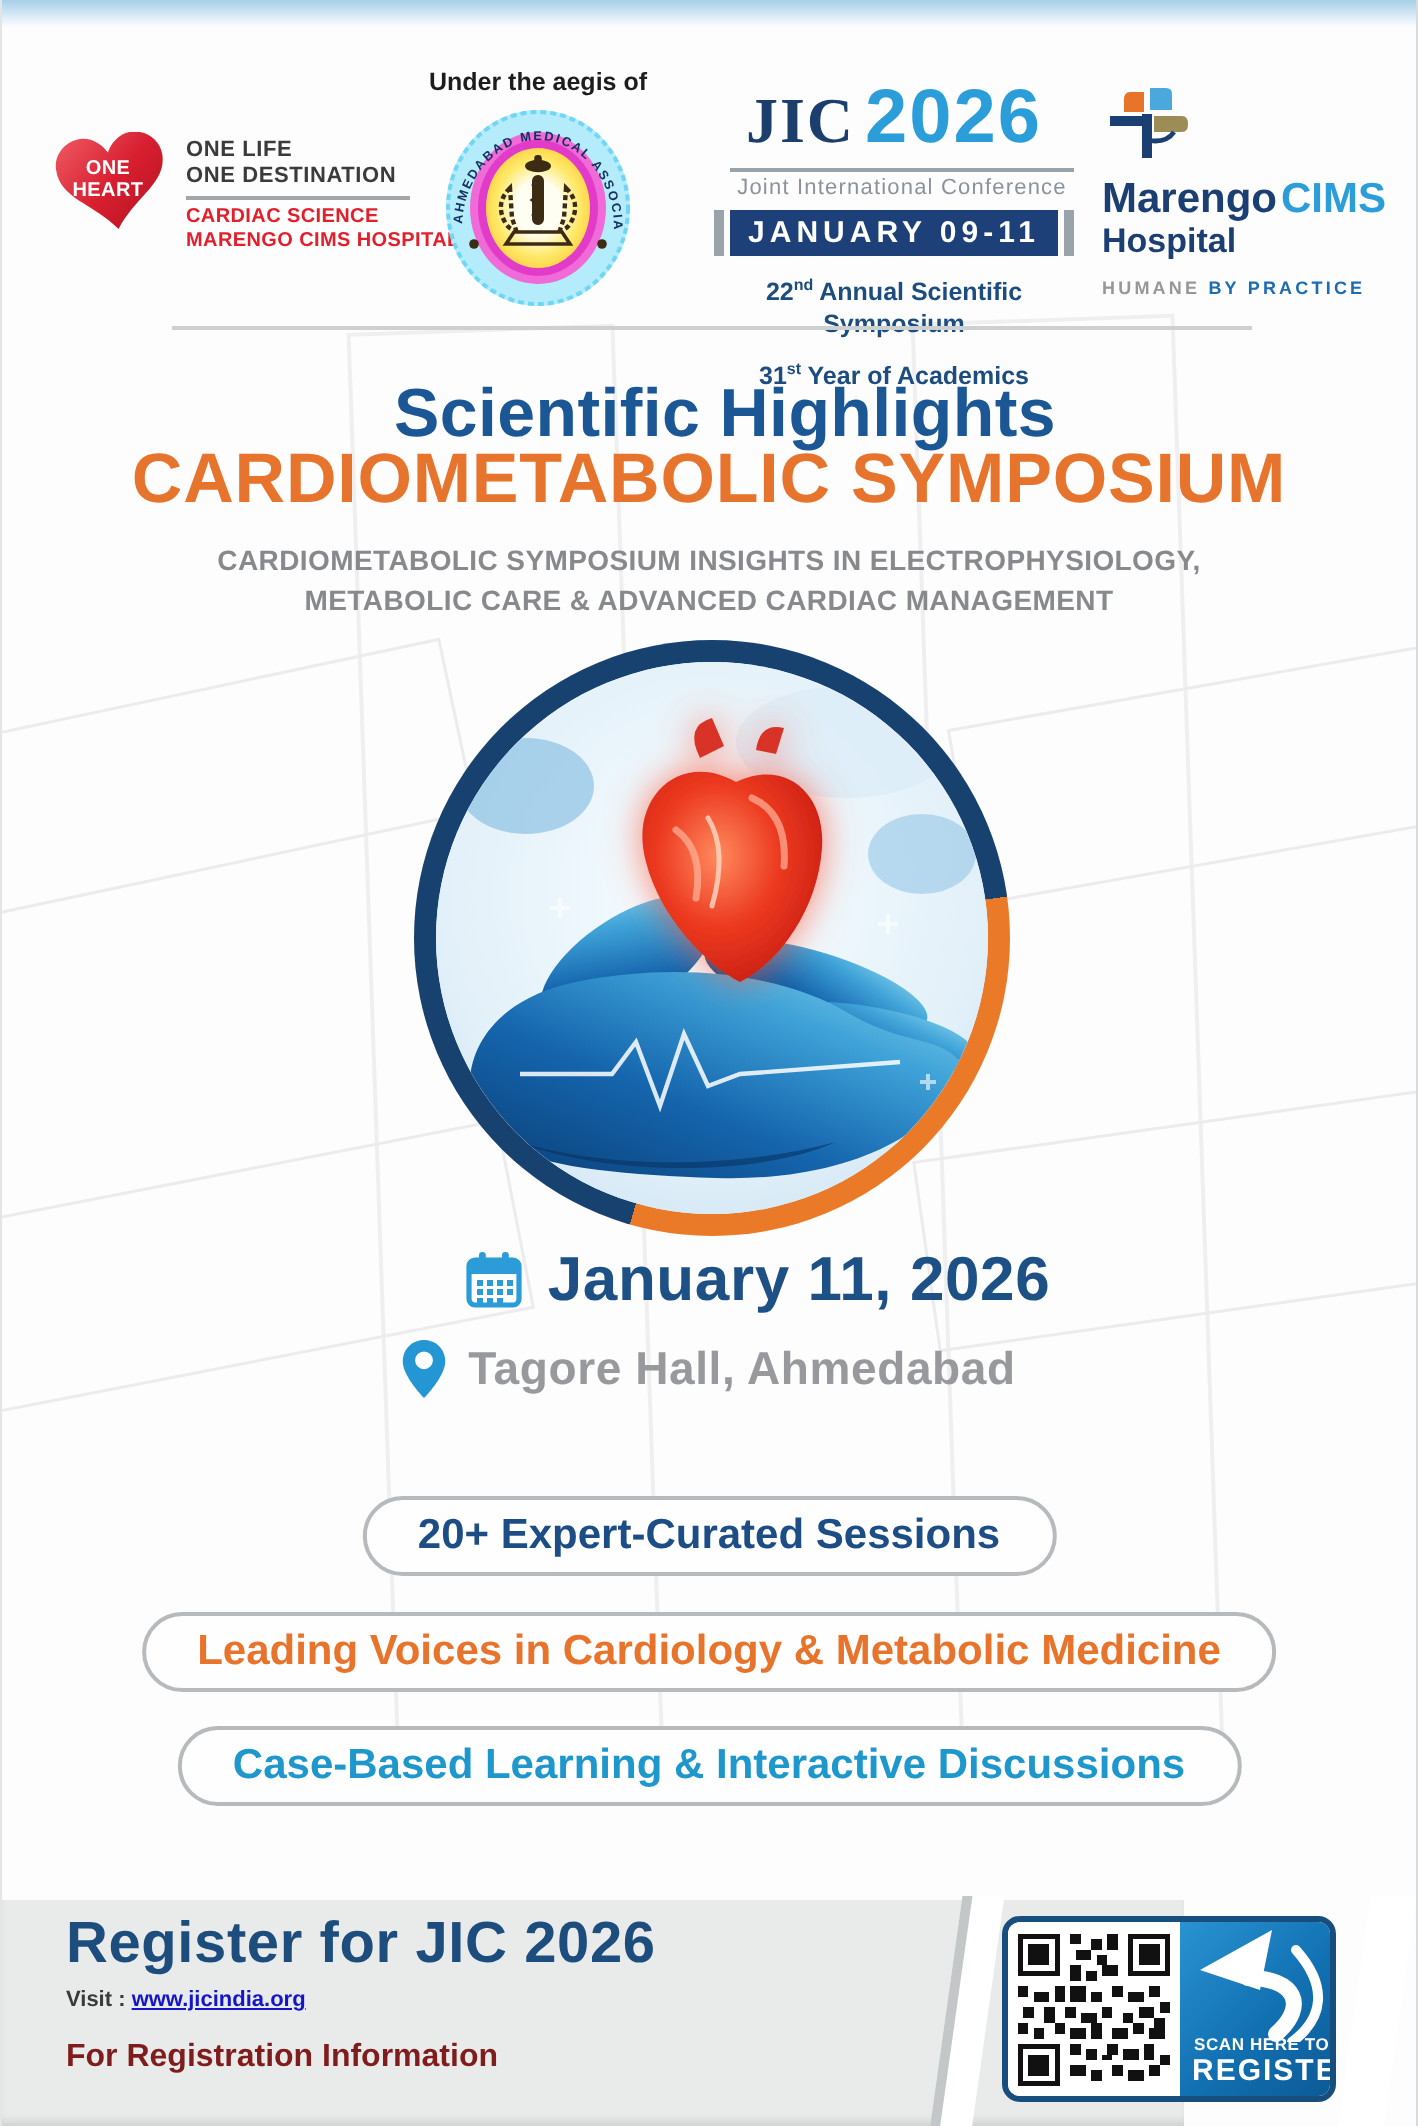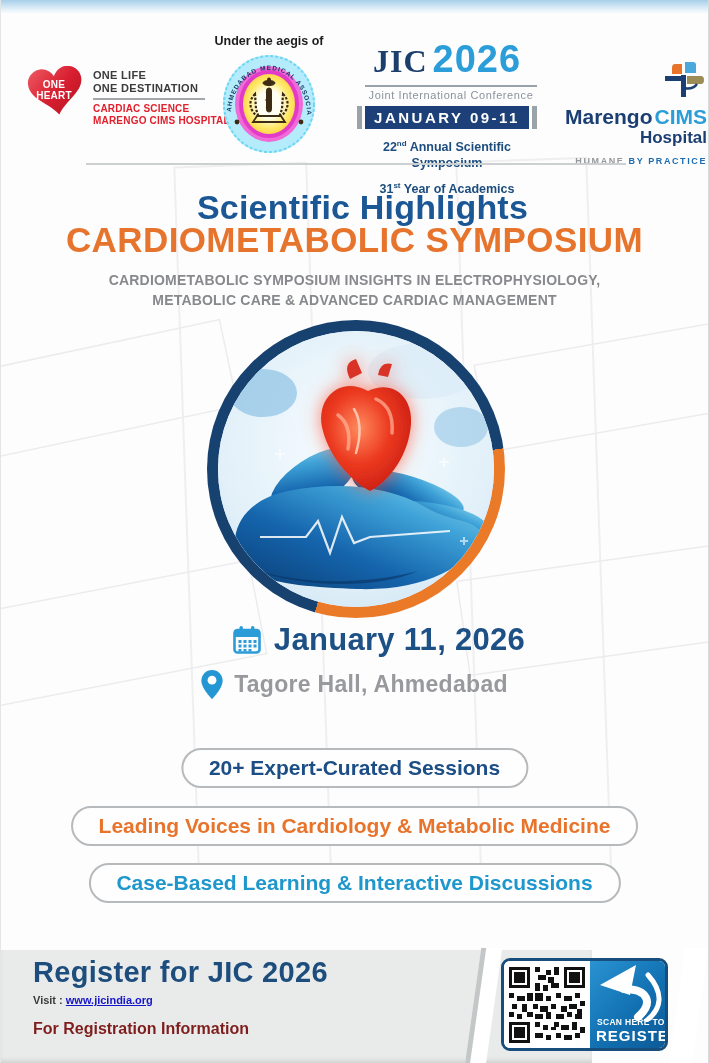--- a/index.html
+++ b/index.html
@@ -33,21 +33,21 @@
     font-size:32px;line-height:44px;color:#1c3e6d;letter-spacing:1px;}
   .jic-year{font-size:38px;font-weight:bold;color:#2b9dd9;margin-left:5px;letter-spacing:1px;}
   .jic-sub{margin:2px 0 0 8px;border-top:2px solid #9aa2aa;padding-top:2px;
     font-size:11px;color:#8b929b;letter-spacing:.6px;text-align:center;}
   .jic-dates{display:flex;align-items:stretch;margin-top:5px;height:23px;}
   .jic-cap{width:5px;background:#9aa2aa;flex:none;}
   .jic-badge{flex:1;margin:0 3px;background:#1c4077;color:#fff;font-weight:bold;
     font-size:15px;letter-spacing:2.5px;display:flex;align-items:center;justify-content:center;}
   .jic-l1{margin-top:7px;text-align:center;font-size:12.5px;font-weight:bold;color:#1c4d7e;line-height:16px;}
   .jic-l1 sup{font-size:8px;}
-  .marengo{position:absolute;left:550px;top:60px;width:156px;text-align:right;}
+  .marengo{position:absolute;left:550px;top:42px;width:156px;text-align:left;}
   .m-name{font-size:21px;font-weight:bold;line-height:22px;margin-top:2px;}
   .m-1{color:#1b3f72;} .m-2{color:#2b9dd9;margin-left:2px;} 
   .m-hosp{font-size:17px;font-weight:bold;color:#1b3f72;line-height:19px;}
   .m-tag{margin-top:9px;font-size:9px;font-weight:bold;letter-spacing:1.6px;}
   .m-t1{color:#95989b;} .m-t2{color:#1b6cb0;}
   .hdr-div{position:absolute;left:85px;top:163px;width:540px;height:2px;background:#cdd0d1;}
   
   .kicker{position:absolute;top:188px;left:16px;right:0;text-align:center;
     font-size:34px;font-weight:bold;color:#1b5795;letter-spacing:.2px;}
   .title{position:absolute;top:220px;left:0;right:0;text-align:center;white-space:nowrap;

